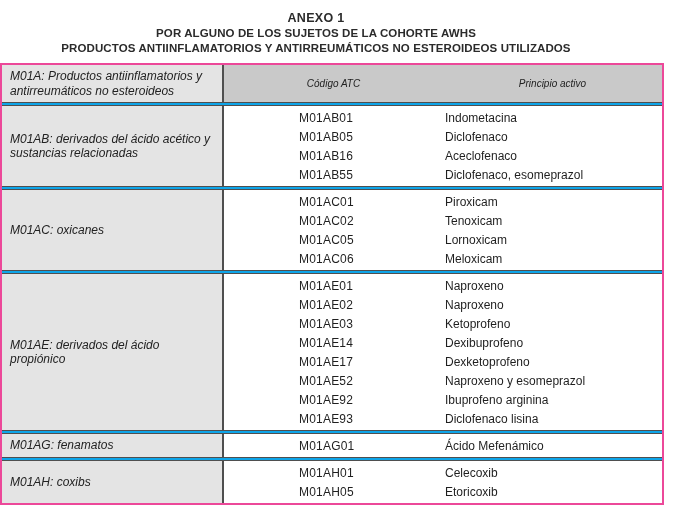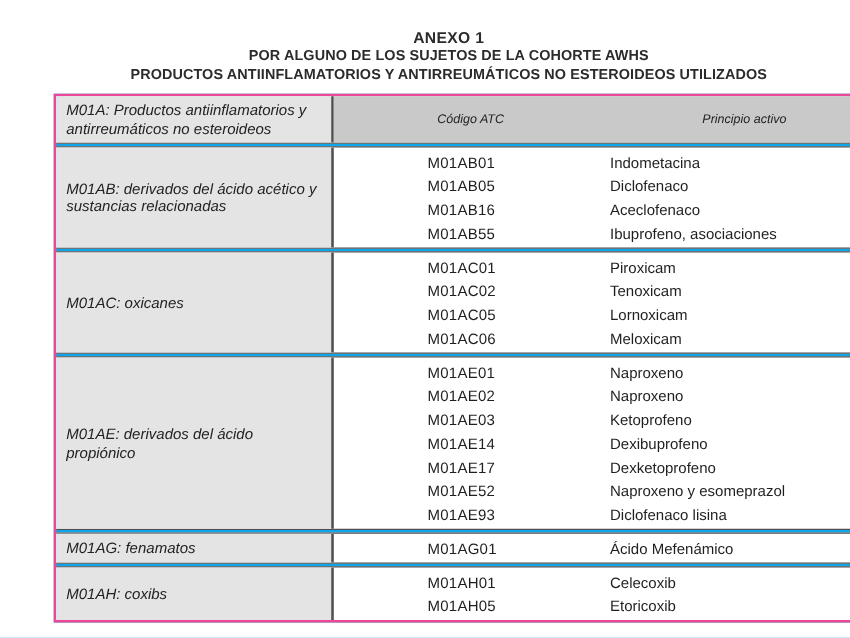--- a/index.html
+++ b/index.html
@@ -7,22 +7,21 @@
   body {
     width: 680px;
     height: 510px;
     font-family: "Liberation Sans", sans-serif;
     color: #1f1f1f;
     overflow: hidden;
   }
   .page {
     width: 632px;
     height: 510px;
-    padding-top: 23px;
-    margin-left: 43px;
+    padding-top: 11px;
   }
 
   
   .title-block {
     text-align: center;
     line-height: 15px;
     margin-bottom: 7px;
   }
   .title-line-1 {
     font-size: 12.5px;
@@ -140,21 +139,21 @@
         <div class="drow">
           <span class="code">M01AB05</span>
           <span class="principle">Diclofenaco</span>
         </div>
         <div class="drow">
           <span class="code">M01AB16</span>
           <span class="principle">Aceclofenaco</span>
         </div>
         <div class="drow">
           <span class="code">M01AB55</span>
-          <span class="principle">Ibuprofeno, asociaciones</span>
+          <span class="principle">Diclofenaco, esomeprazol</span>
         </div>
       </div>
     </div>
 
     <div class="group">
       <div class="left-cell">M01AC: oxicanes</div>
       <div class="rows">
         <div class="drow">
           <span class="code">M01AC01</span>
           <span class="principle">Piroxicam</span>
@@ -195,20 +194,24 @@
         </div>
         <div class="drow">
           <span class="code">M01AE17</span>
           <span class="principle">Dexketoprofeno</span>
         </div>
         <div class="drow">
           <span class="code">M01AE52</span>
           <span class="principle">Naproxeno y esomeprazol</span>
         </div>
         <div class="drow">
+          <span class="code">M01AE92</span>
+          <span class="principle">Ibuprofeno arginina</span>
+        </div>
+        <div class="drow">
           <span class="code">M01AE93</span>
           <span class="principle">Diclofenaco lisina</span>
         </div>
       </div>
     </div>
 
     <div class="group">
       <div class="left-cell">M01AG: fenamatos</div>
       <div class="rows">
         <div class="drow">

